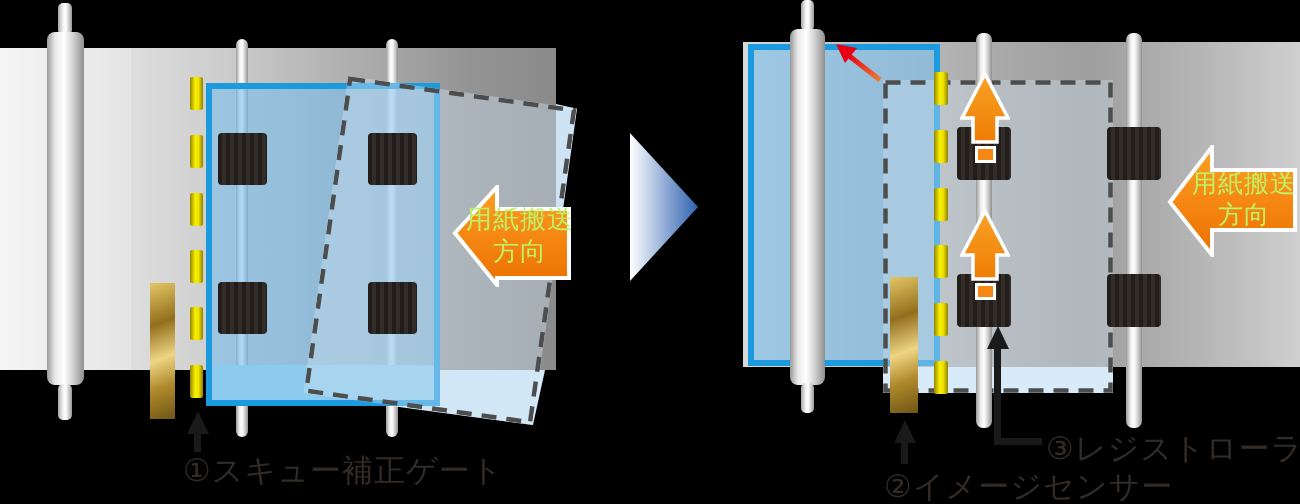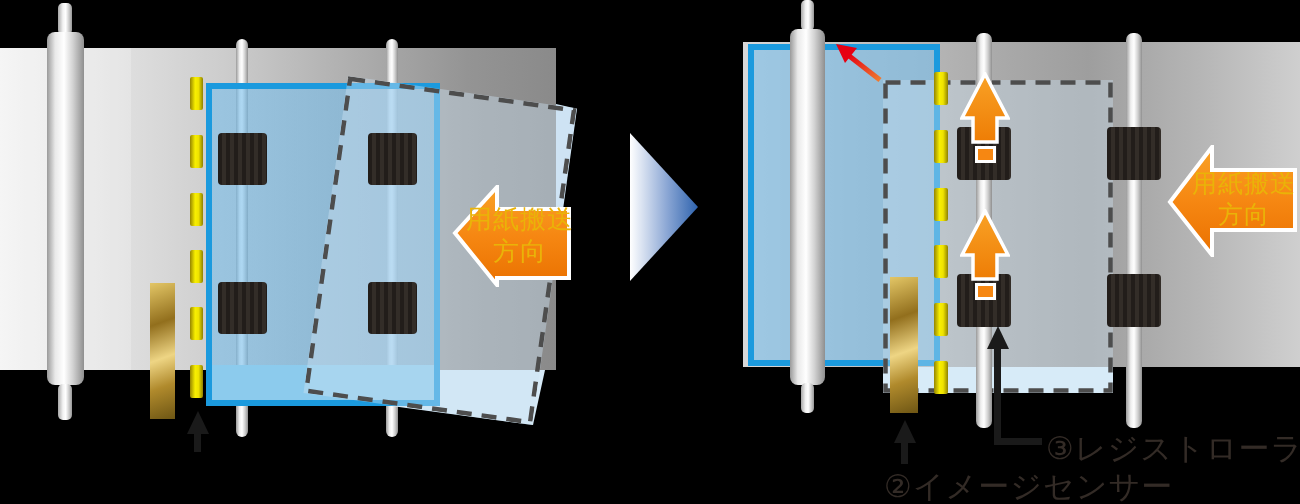--- a/index.html
+++ b/index.html
@@ -32,21 +32,21 @@
   .strip-right{position:absolute;left:0;top:287px;width:230px;height:26px;background:#d7ebf8;}
   
   .pad{background:repeating-linear-gradient(90deg,#221d1a 0 4px,#332d28 4px 8px);border-radius:4px;}
   
   .gate-dash{width:13px;height:33px;border-radius:2px;
     background:linear-gradient(90deg,#958500 0%,#f8ef00 40%,#efe300 65%,#8f8200 100%);}
   .gate-dash-r{width:14px;}
   
   .gold{background:linear-gradient(160deg,#e3c666 0%,#926f1d 30%,#eed584 55%,#b08a2c 75%,#6e5614 100%);}
   
-  .dir-text{color:#eab308;font-size:26px;line-height:1.22;font-weight:500;text-align:center;letter-spacing:1px;}
+  .dir-text{color:#bef264;font-size:26px;line-height:1.22;font-weight:500;text-align:center;letter-spacing:1px;}
   
   .flow-tri{left:630px;top:133px;width:68px;height:148px;
     background:linear-gradient(90deg,#ffffff 0%,#8aa6d4 55%,#2e63ae 100%);
     clip-path:polygon(0 0,100% 50%,0 100%);}
   
   .tri-up{width:0;height:0;border-left:11px solid transparent;border-right:11px solid transparent;
     border-bottom:23px solid #1a1a1a;}
   .callout-line{background:#1a1a1a;}
   .label{color:#332b26;font-size:31px;white-space:nowrap;letter-spacing:1px;}
   .sq{width:15px;height:11px;border:3px solid #fff;background:#f68712;}
@@ -101,20 +101,21 @@
       </defs>
     <polygon points="3,48 45,2 45,24 117,24 117,93 45,93 45,100" fill="url(#og1)" stroke="#fff" stroke-width="4"></polygon>
   </svg>
   <div class="abs dir-text" style="left:466px;top:204px;width:108px;">
     <div>用紙搬送</div>
     <div>方向</div>
   </div>
 
   <div class="abs tri-up" style="left:187px;top:411px;"></div>
   <div class="abs callout-line" style="left:194px;top:432px;width:7px;height:20px;"></div>
+  <div class="abs label" style="left:183px;top:450px;">①スキュー補正ゲート</div>
 
   <div class="abs flow-tri"></div>
 
   <div class="abs band-right"></div>
 
   <div class="abs paper-solid-right"></div>
 
   <div class="abs roller-shaft" style="left:801px;top:0;width:13px;height:31px;"></div>
   <div class="abs roller-body" style="left:790px;top:29px;width:35px;height:356px;"></div>
   <div class="abs roller-shaft" style="left:801px;top:383px;width:13px;height:30px;"></div>

